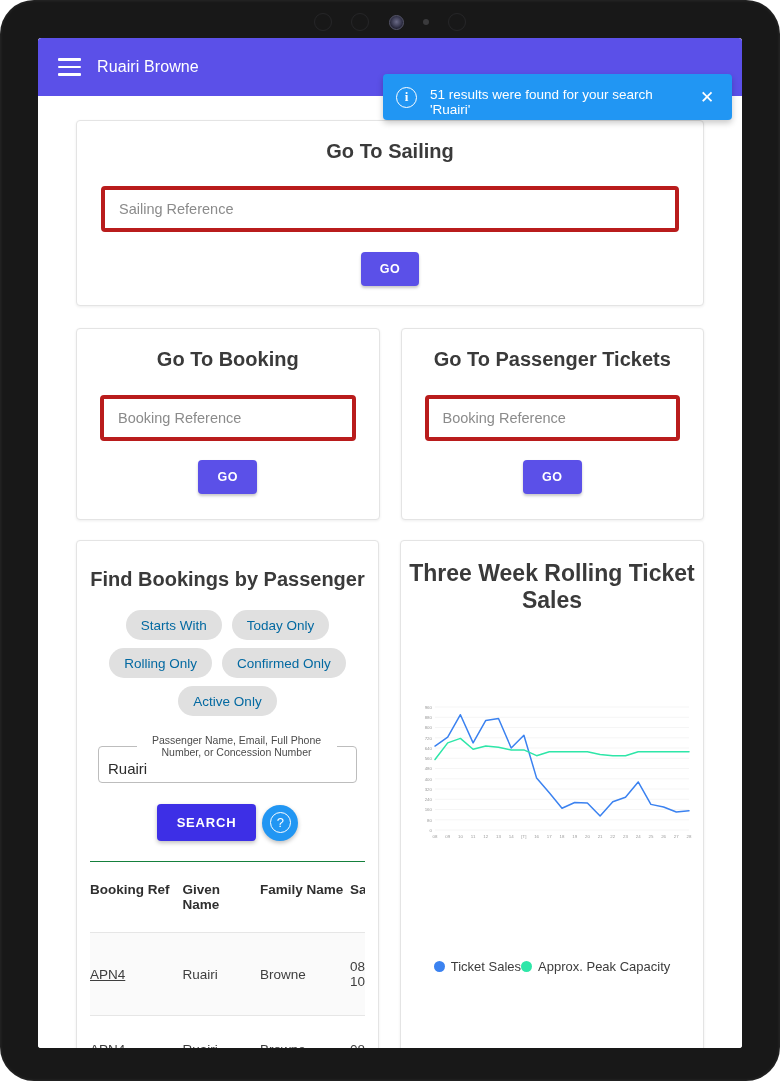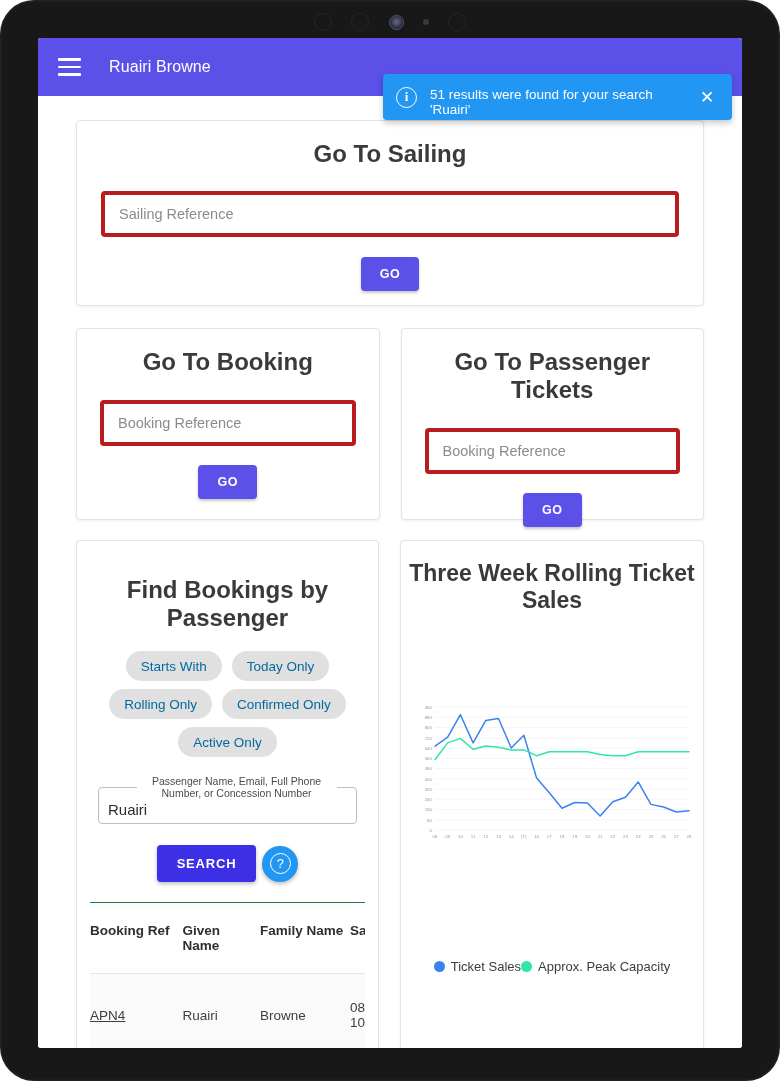--- a/index.html
+++ b/index.html
@@ -72,21 +72,21 @@
     width: 30px; height: 30px;
     display: flex; flex-direction: column; justify-content: center;
     gap: 5px; cursor: pointer;
     padding: 0 3px;
   }
   #menu-button span {
     display: block; height: 2.5px; width: 23px;
     background: #ffffff; border-radius: 1px;
   }
   #header-title {
-    margin-left: 24px;
+    margin-left: 12px;
     color: #ffffff;
     font-size: 16px;
     letter-spacing: 0.1px;
   }
 
   
   #toast {
     position: absolute;
     left: 345px; top: 36px;
     width: 349px; height: 46px;
@@ -132,21 +132,21 @@
 
   .card {
     background: #ffffff;
     border: 1px solid #e4e4e4;
     border-radius: 4px;
     box-shadow: 0 1px 3px rgba(0,0,0,0.07);
   }
 
   .card-title {
     text-align: center;
-    font-size: 24px;
+    font-size: 20px;
     font-weight: bold;
     color: #3a3a3a;
     padding-top: 19px;
   }
 
   .txt-field {
     width: 100%;
     height: 46px;
     border: 4px solid #b91c1c;
     border-radius: 4px;
@@ -194,21 +194,21 @@
     padding: 0 23px;
   }
   #row-middle .field-wrap { margin-top: 24px; }
   #row-middle .btn-wrap { text-align: center; margin-top: 19px; }
 
   
   #row-bottom {
     display: flex;
     gap: 21px;
   }
-  #card-find { flex: 0 0 303px; height: 530px; padding: 16px 0; overflow: hidden; }
+  #card-find { flex: 0 0 303px; height: 530px; padding: 8px 0; overflow: hidden; }
   #card-chart { flex: 1 1 0; height: 530px; overflow: hidden; position: relative; }
 
   
   #chip-group {
     display: flex; flex-wrap: wrap;
     justify-content: center;
     gap: 8px 10px;
     padding: 19px 20px 0 20px;
   }
   .chip {

